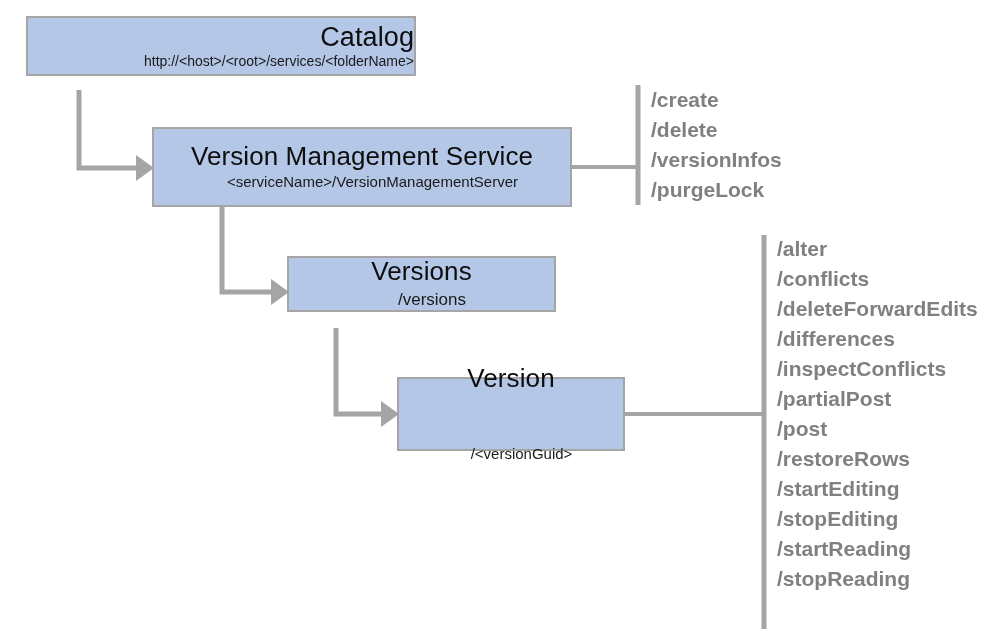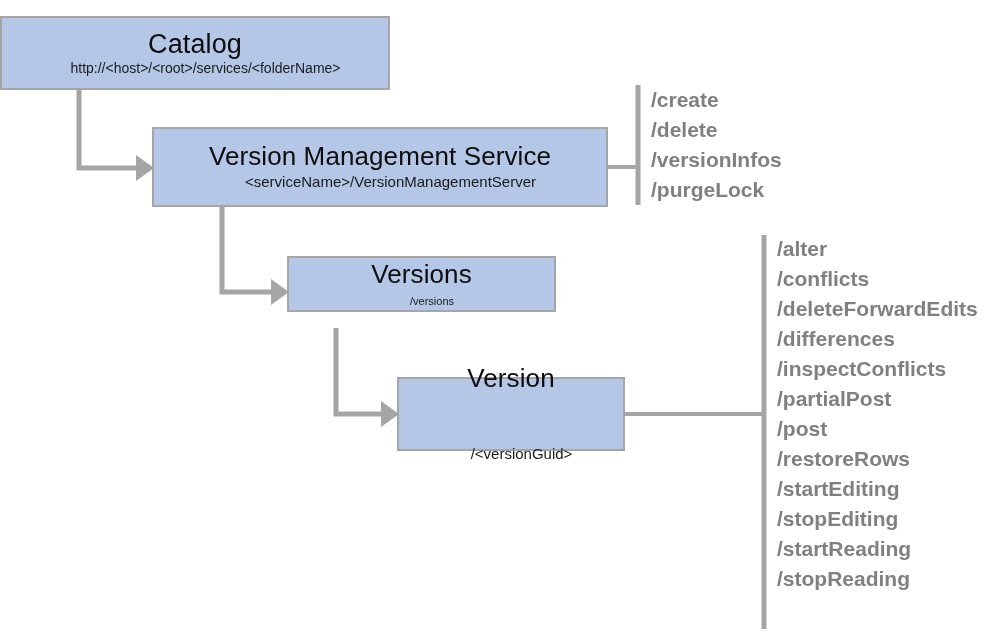--- a/index.html
+++ b/index.html
@@ -46,31 +46,31 @@
     color: #0d0d0d;
   }
   .node .subtitle {
     font-size: 15px;
     line-height: 1.1;
     margin-top: 5px;
     color: #1a1a1a;
     margin-left: 21px;
   }
   
-  #node-catalog { left: 0; top: 16px; width: 390px; height: 74px; }
+  #node-catalog { left: 26px; top: 16px; width: 390px; height: 60px; align-items: flex-end; }
   #node-catalog .title { font-size: 27px; }
   #node-catalog .subtitle { font-size: 14px; margin-top: 3px; }
 
-  #node-vms { left: 152px; top: 127px; width: 456px; height: 80px; }
+  #node-vms { left: 152px; top: 127px; width: 420px; height: 80px; }
   #node-vms .title { font-size: 26px; }
   #node-vms .subtitle { font-size: 15px; margin-top: 4px; }
 
   #node-versions { left: 287px; top: 256px; width: 269px; height: 56px; }
   #node-versions .title { font-size: 26px; }
-  #node-versions .subtitle { font-size: 11px; margin-top: 6px; }
+  #node-versions .subtitle { font-size: 17px; margin-top: 6px; }
 
   #node-version { left: 397px; top: 377px; width: 228px; height: 74px; gap: 48px; }
   #node-version .title { font-size: 26px; }
   #node-version .subtitle { font-size: 15px; margin-top: 6px; }
 
   .op-list {
     position: absolute;
     color: #808080;
     font-size: 21px;
     line-height: 30px;

